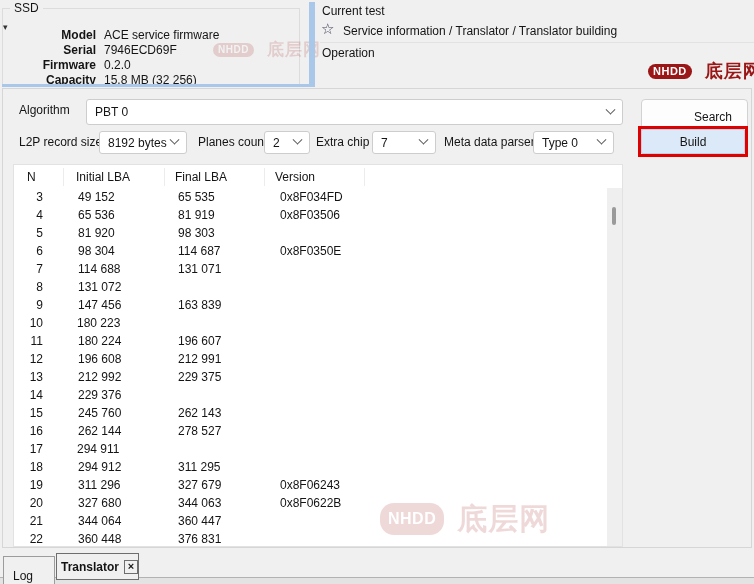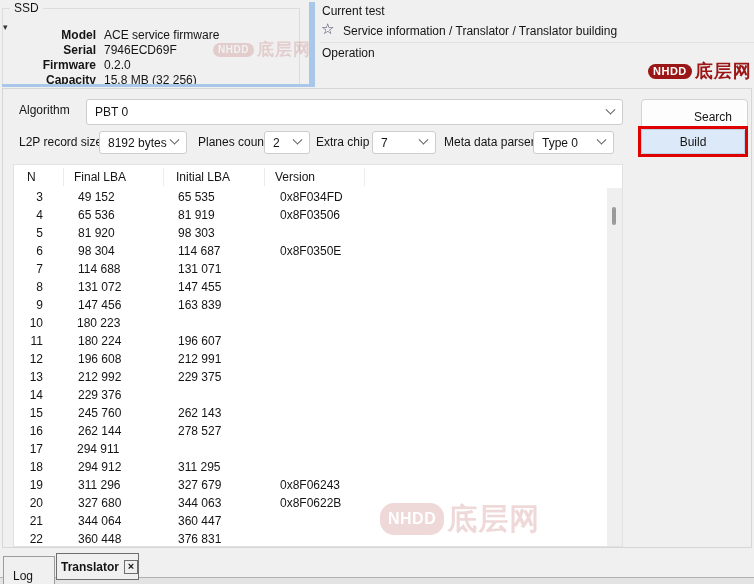--- a/index.html
+++ b/index.html
@@ -30,21 +30,21 @@
   .split-h{left:2px;top:84px;width:313px;height:3px;background:var(--splitter_blue);}
 
   
   .ct-title{left:322px;top:4px;}
   .star{left:321px;top:20px;font-size:15px;color:#42425a;}
   .ct-path{left:343px;top:24px;}
   .ct-sep{left:320px;top:42px;width:434px;height:1px;background:#e2e2e2;}
   .op-title{left:322px;top:46px;}
 
   
-  .logo{display:flex;align-items:center;gap:3px;white-space:nowrap;}
+  .logo{display:flex;align-items:center;gap:13px;white-space:nowrap;}
   .logo-badge{background:var(--brand_red);color:#fff;font-weight:bold;border-radius:9px;
               font-size:11px;padding:2px 5px;letter-spacing:.5px;line-height:1;}
   .logo-cjk{color:var(--brand_red);font-weight:bold;font-size:18px;letter-spacing:1px;line-height:1;}
   .logo-strong{left:648px;top:62px;}
   .wm{opacity:.16;}
   .wm-top{left:210px;top:32px;}
   .wm-top .logo-badge{font-size:10px;}
   .wm-top .logo-cjk{font-size:17px;}
   .wm-bottom{left:366px;top:338px;}
   .wm-bottom .logo-badge{font-size:16px;padding:8px 8px;border-radius:14px;}
@@ -178,22 +178,22 @@
 
     <div class="abs build-annot">
       <div class="btn build-btn">
         <span>Build</span>
       </div>
     </div>
 
     <div class="abs table">
       <div class="thead">
         <div class="th th1">N</div>
+        <div class="th th2">Initial LBA</div>
         <div class="th th3">Final LBA</div>
-        <div class="th th2">Initial LBA</div>
         <div class="th th4">Version</div>
       </div>
       <div class="tbody" id="tbody">
   <div class="trow">
     <div class="c n">3</div>
     <div class="c i">49 152</div>
     <div class="c f">65 535</div>
     <div class="c v">0x8F034FD</div>
   </div>
 
@@ -221,21 +221,20 @@
   <div class="trow">
     <div class="c n">7</div>
     <div class="c i">114 688</div>
     <div class="c f">131 071</div>
     <div class="c v"></div>
   </div>
 
   <div class="trow">
     <div class="c n">8</div>
     <div class="c i">131 072</div>
-    <div class="c f">147 455</div>
     <div class="c v"></div>
   </div>
 
   <div class="trow">
     <div class="c n">9</div>
     <div class="c i">147 456</div>
     <div class="c f">163 839</div>
     <div class="c v"></div>
   </div>
 

